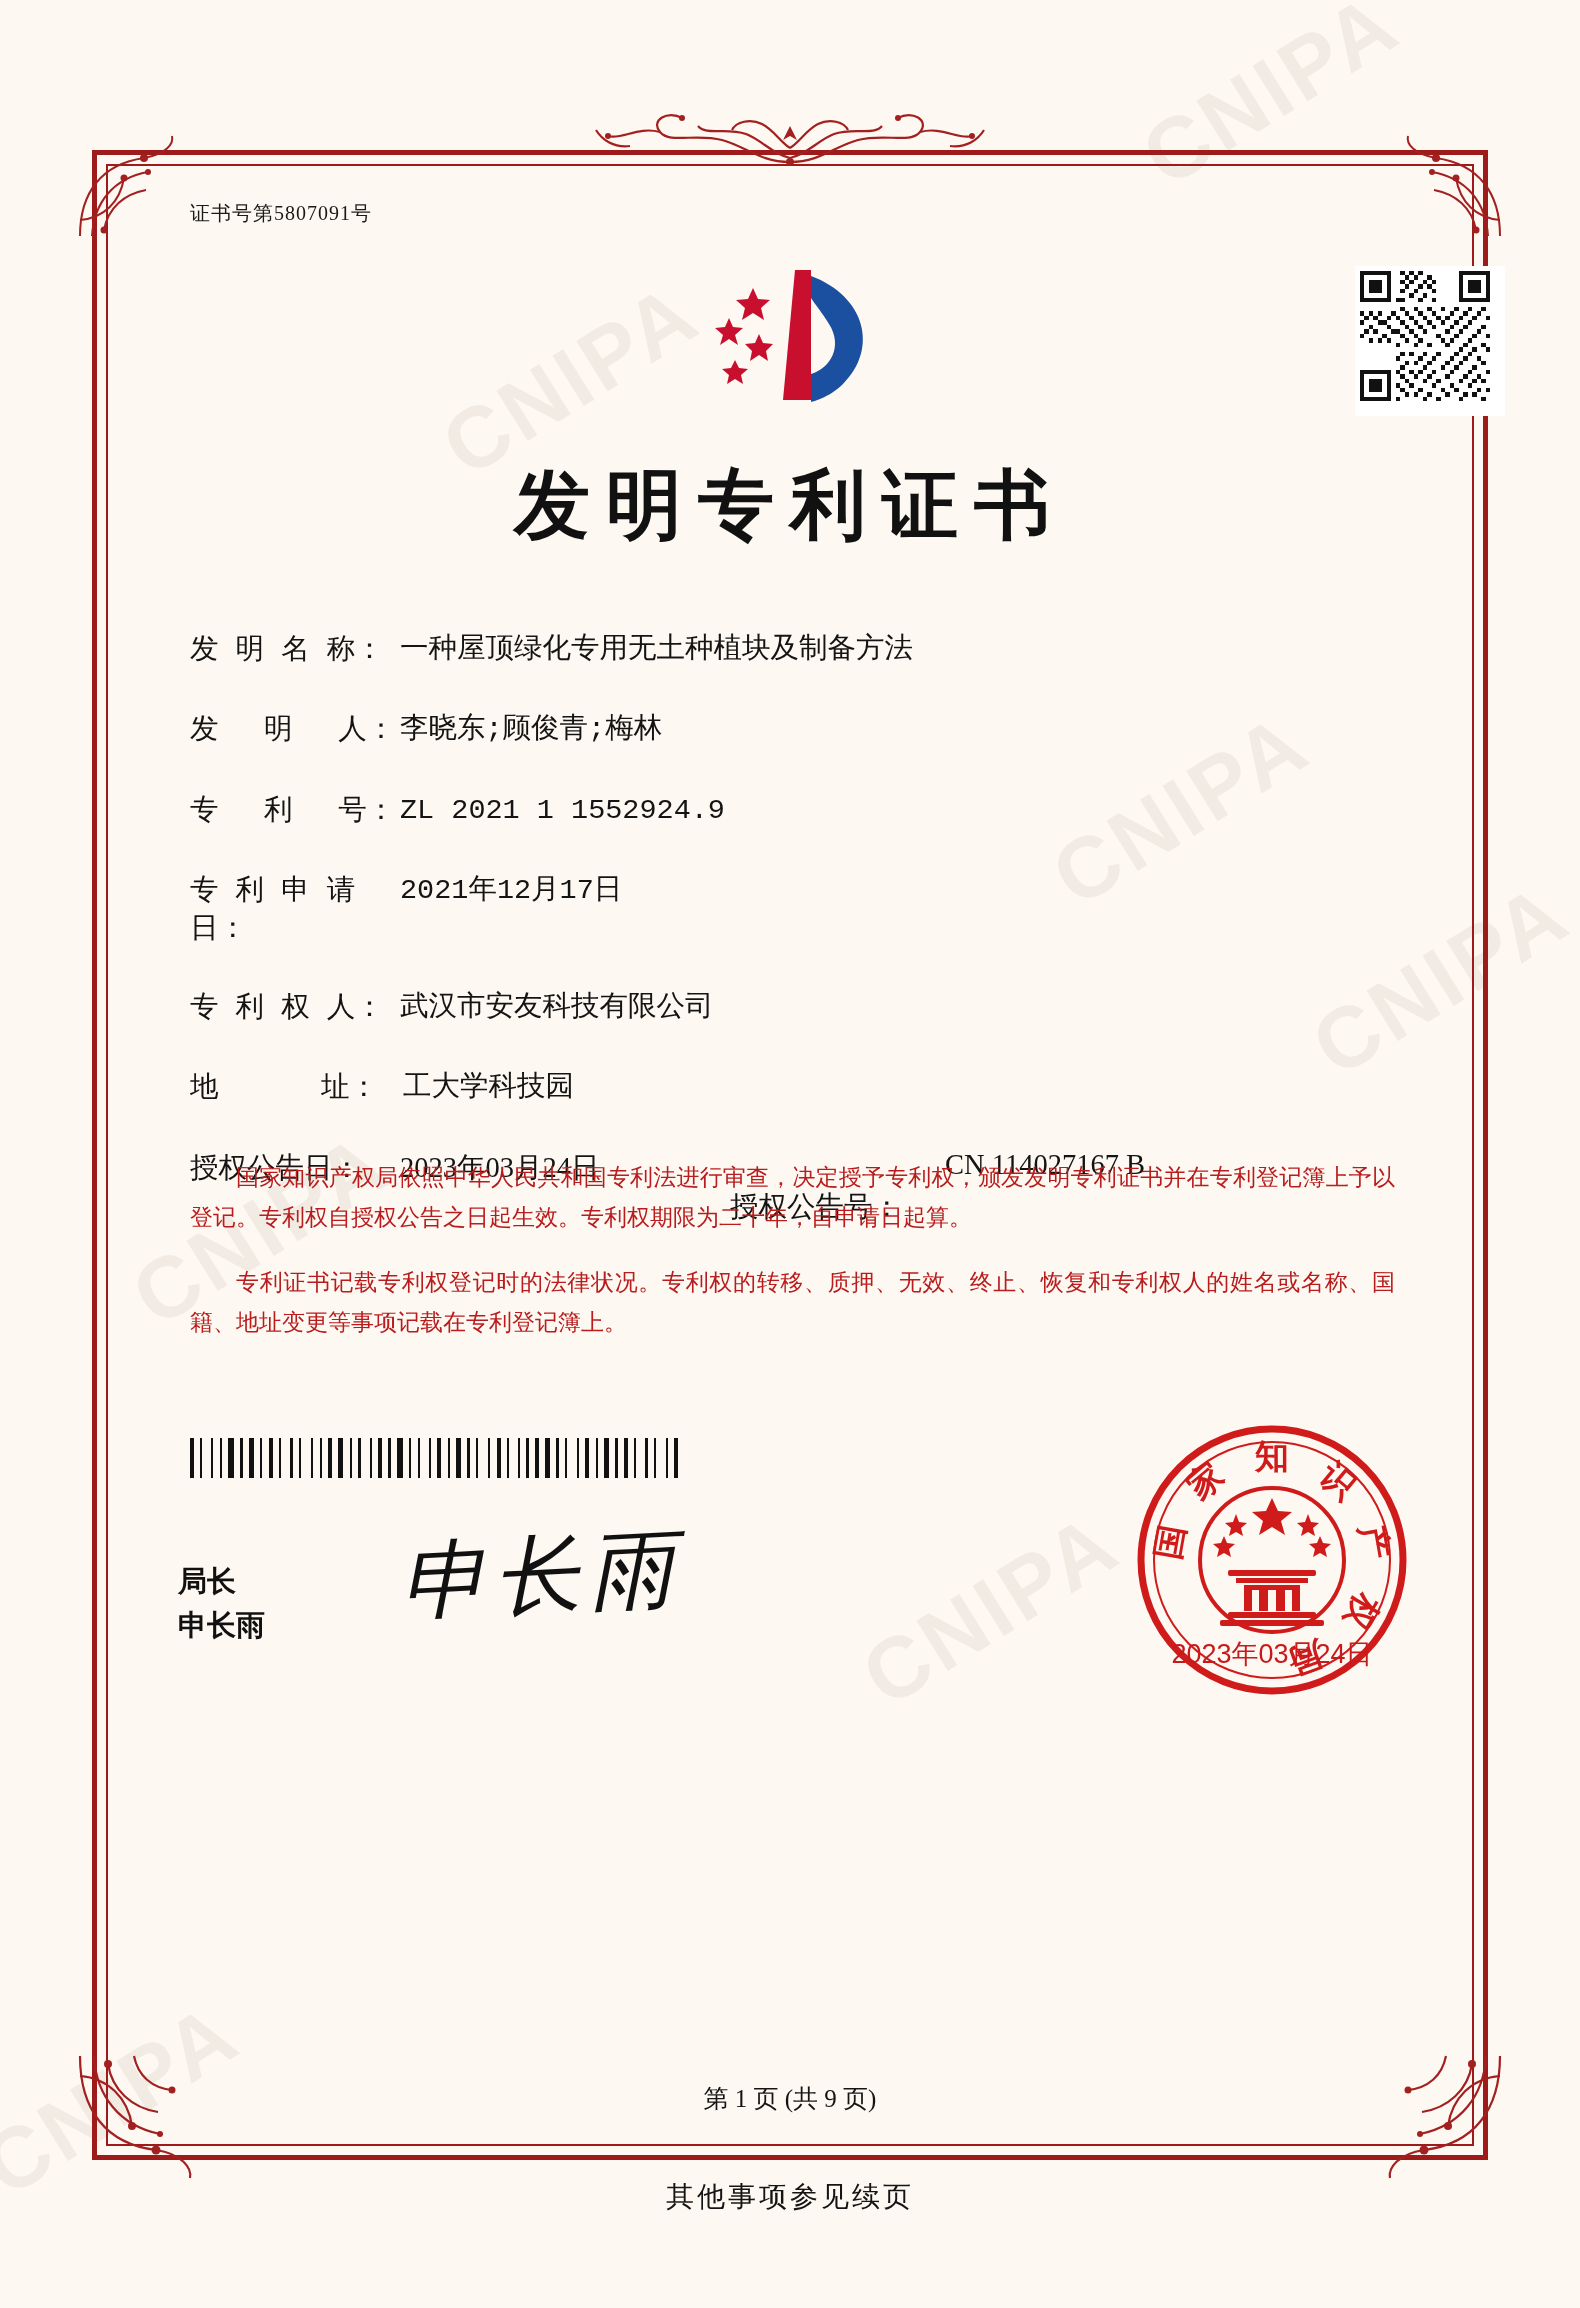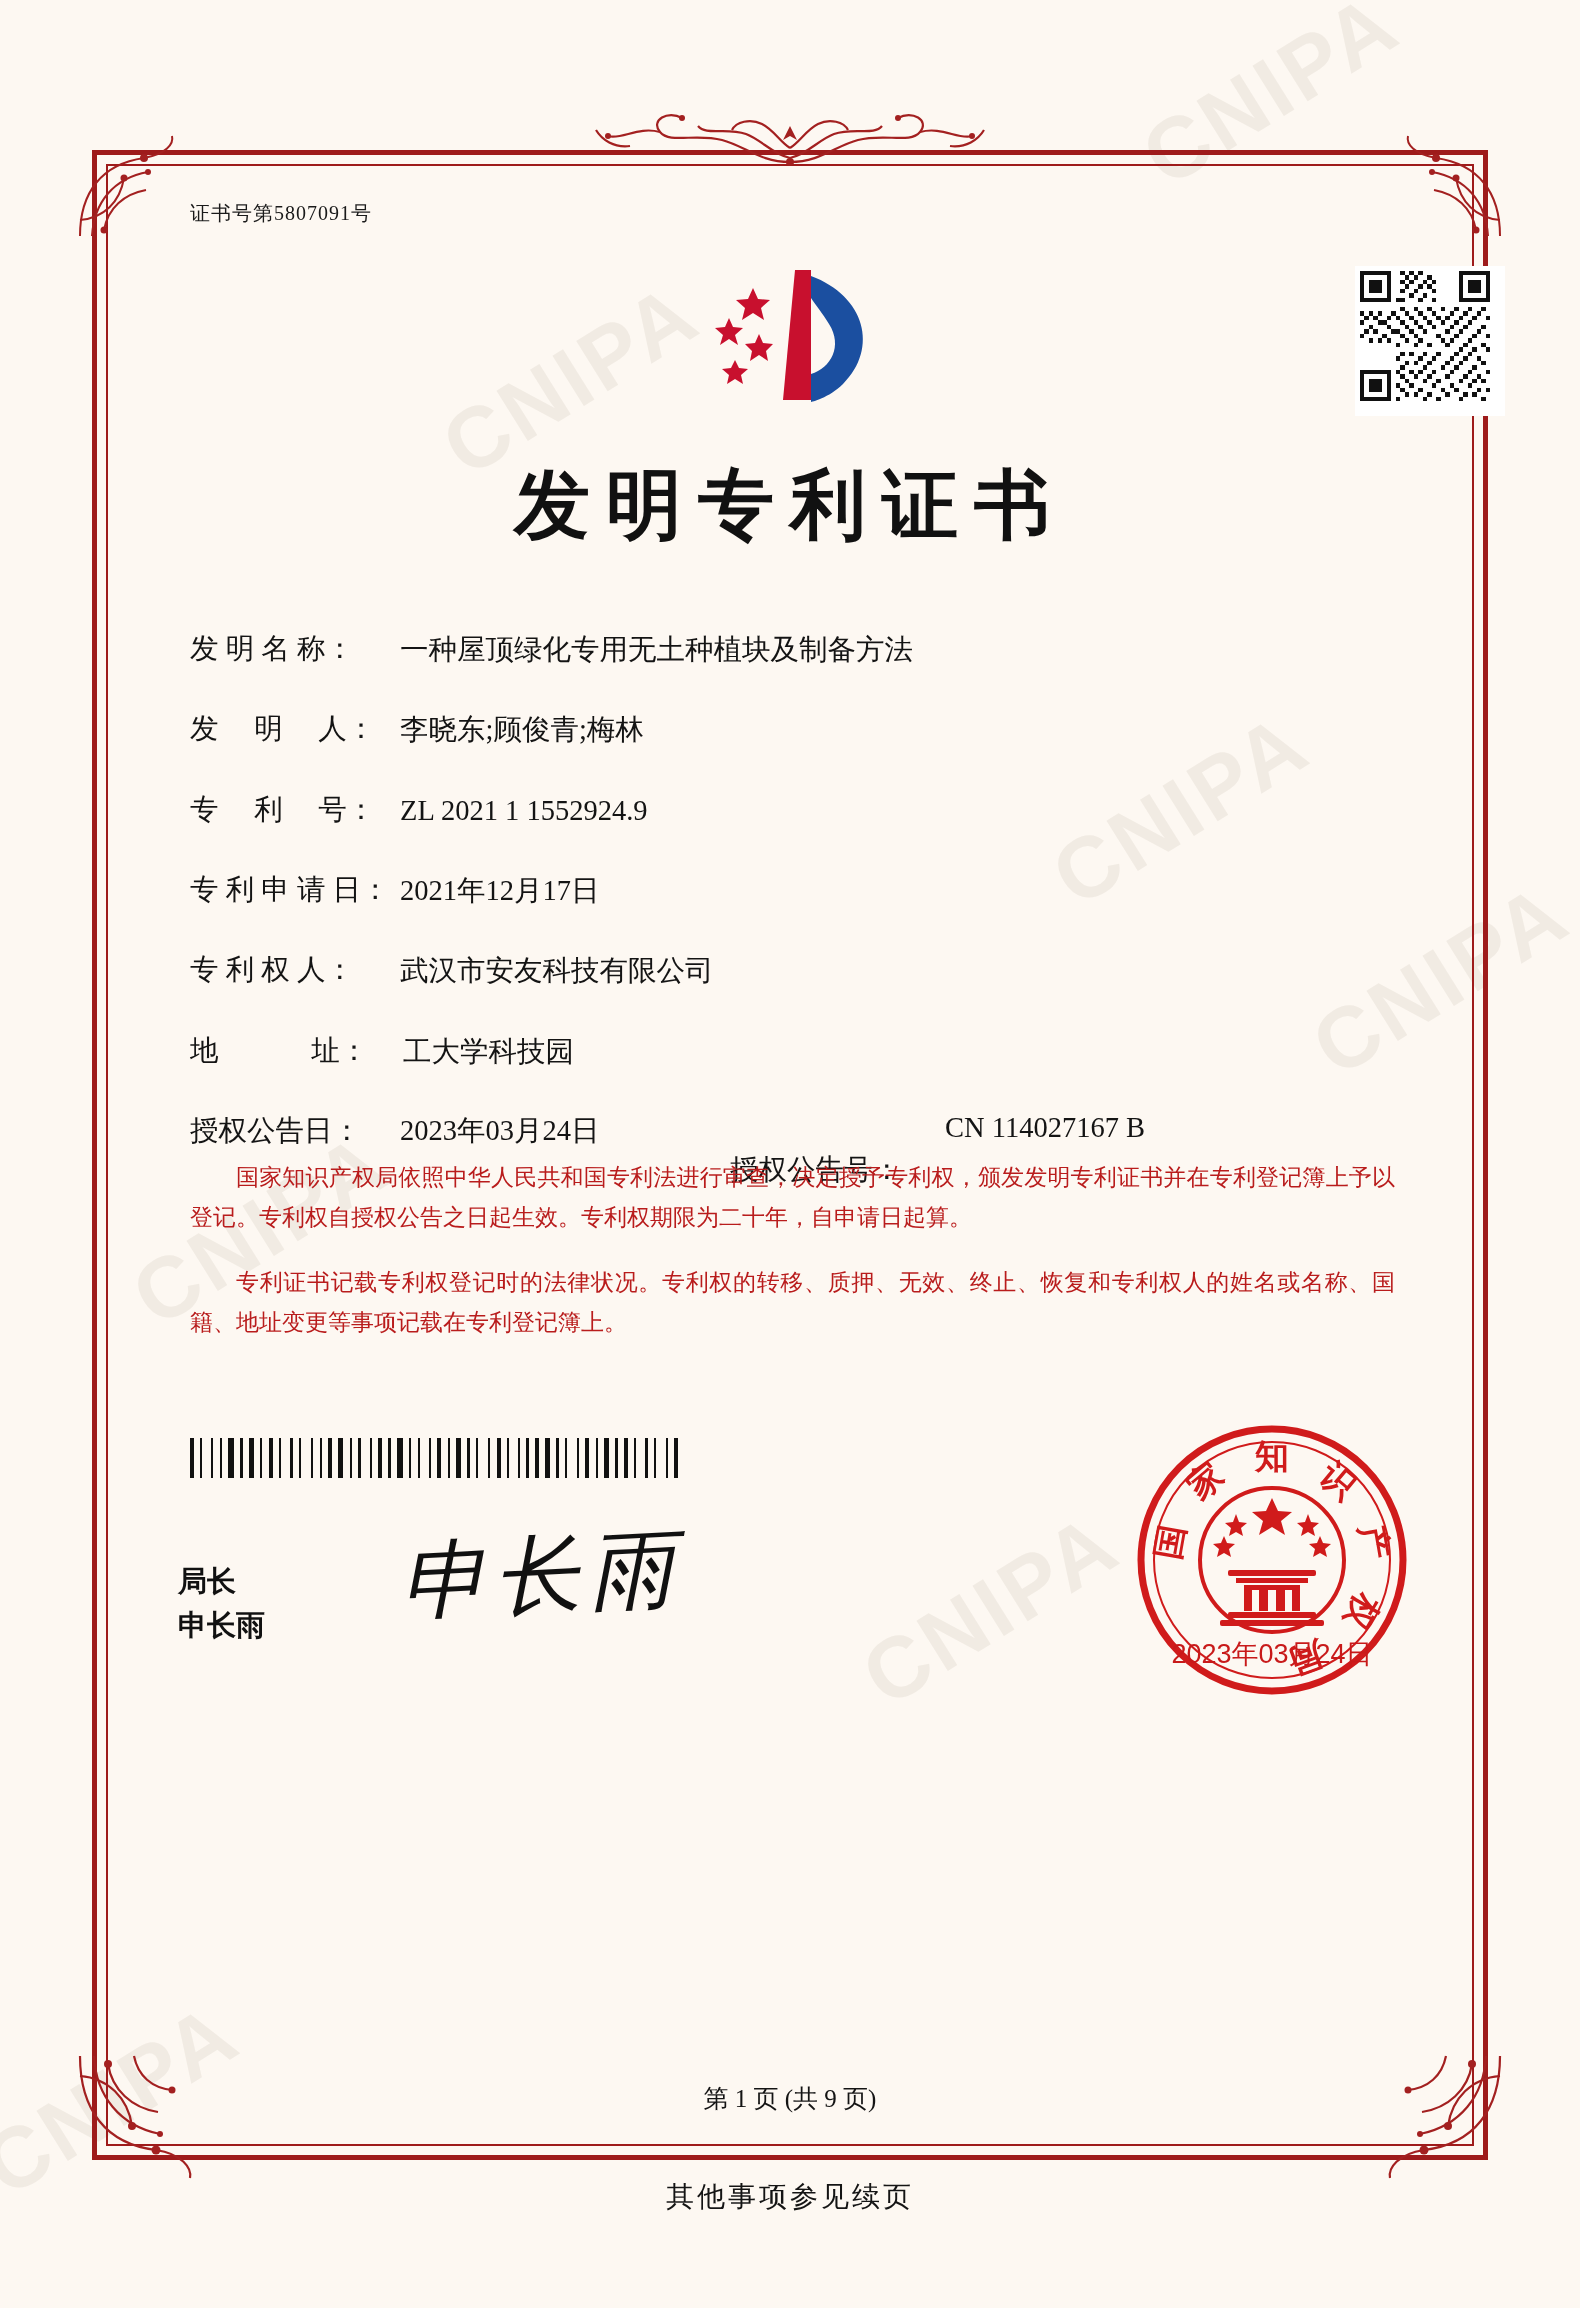--- a/index.html
+++ b/index.html
@@ -127,20 +127,21 @@
     left: 190px;
     top: 630px;
     width: 1210px;
     font-size: 28.5px;
     color: #141414;
   }
   .field-row {
     display: flex;
     align-items: flex-start;
     margin-bottom: 41px;
+    font-family: Liberation Mono, monospace;
   }
   .f-label {
     width: 210px;
     flex: none;
     letter-spacing: 0px;
   }
   .f-value {
     flex: 1;
     line-height: 1.38;
   }

